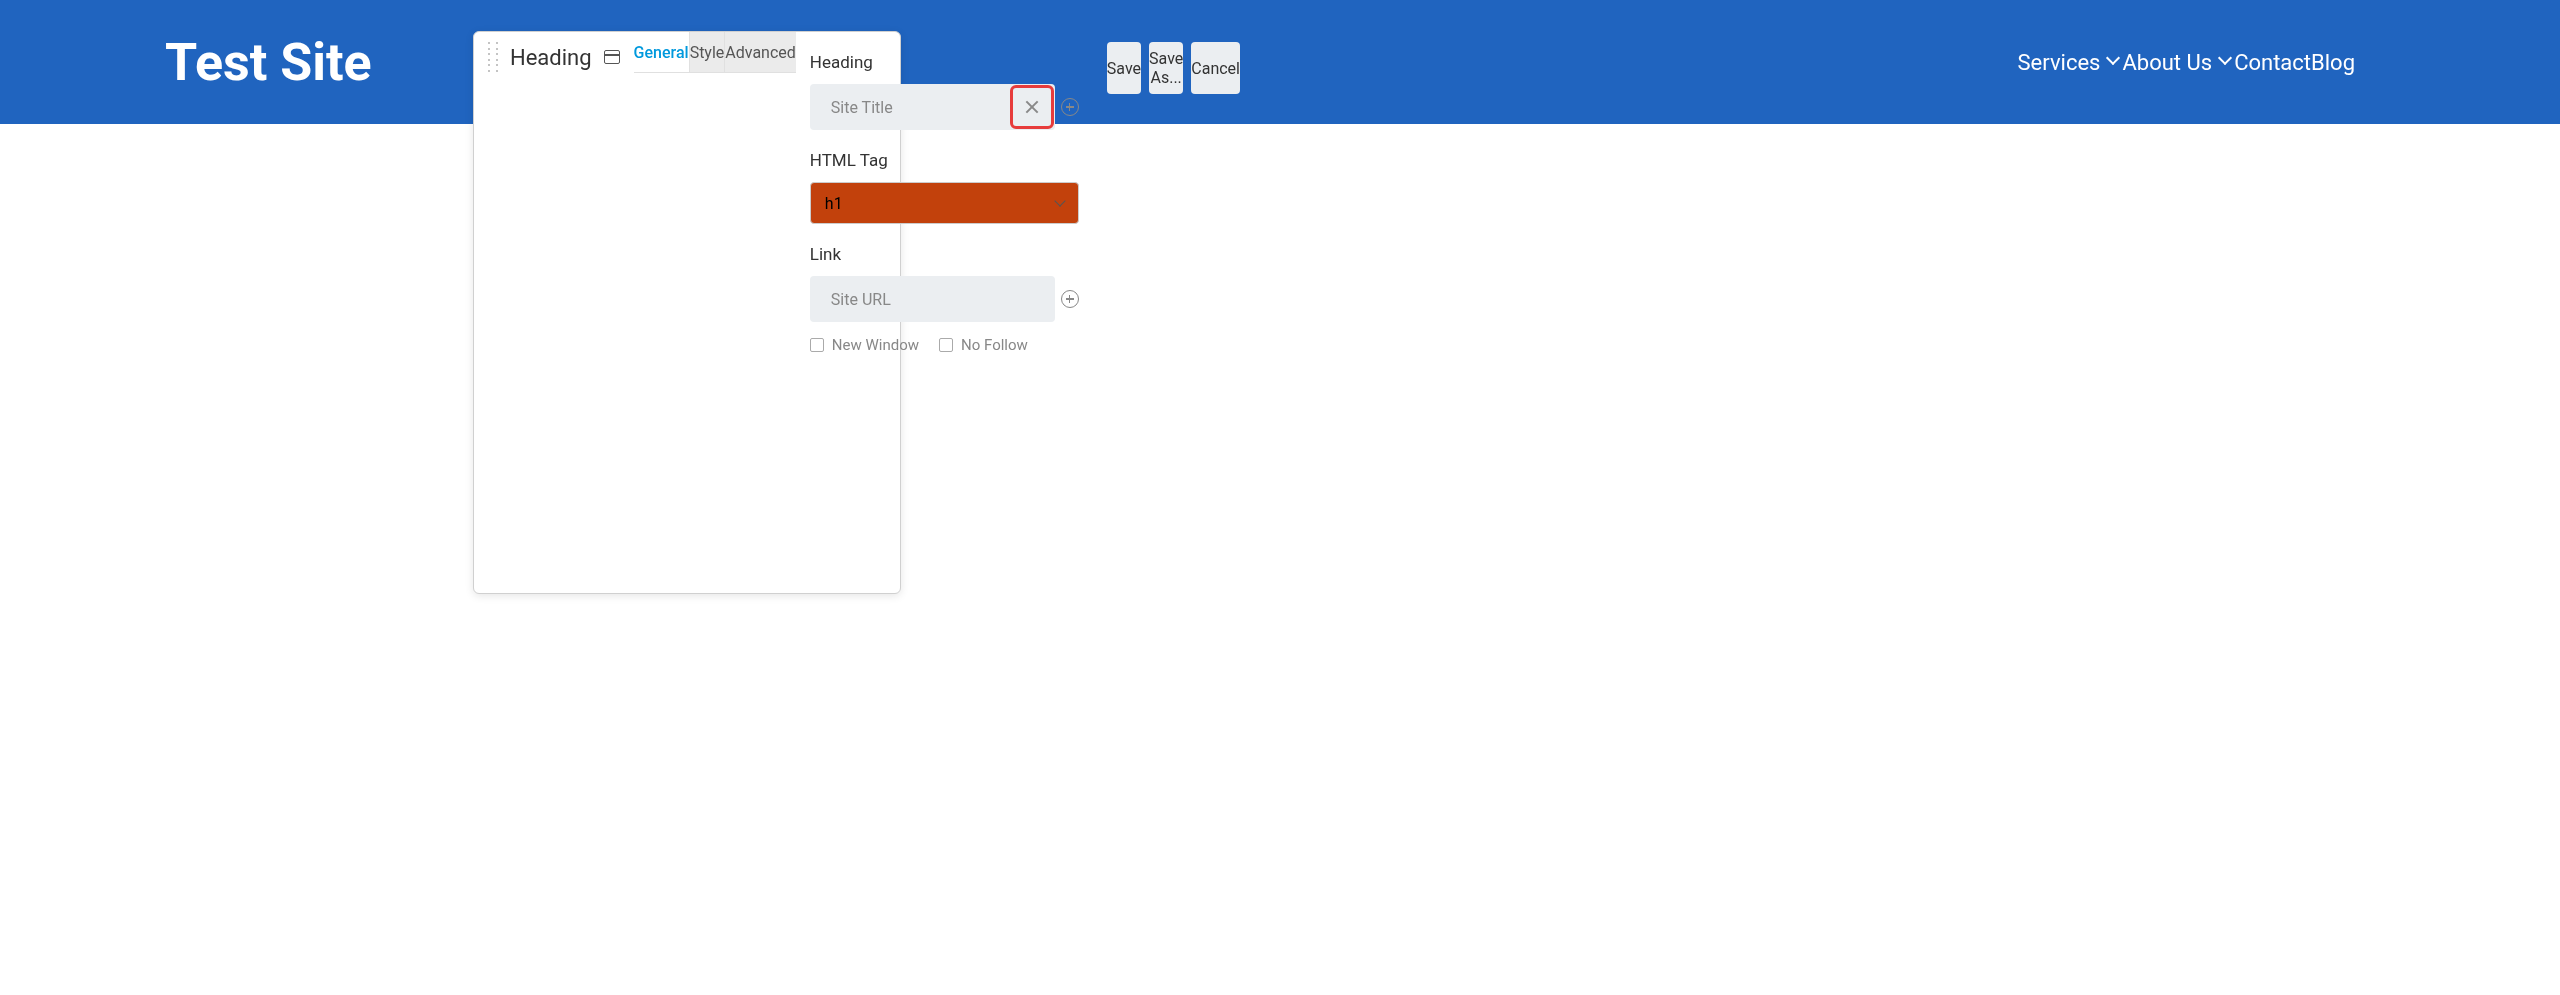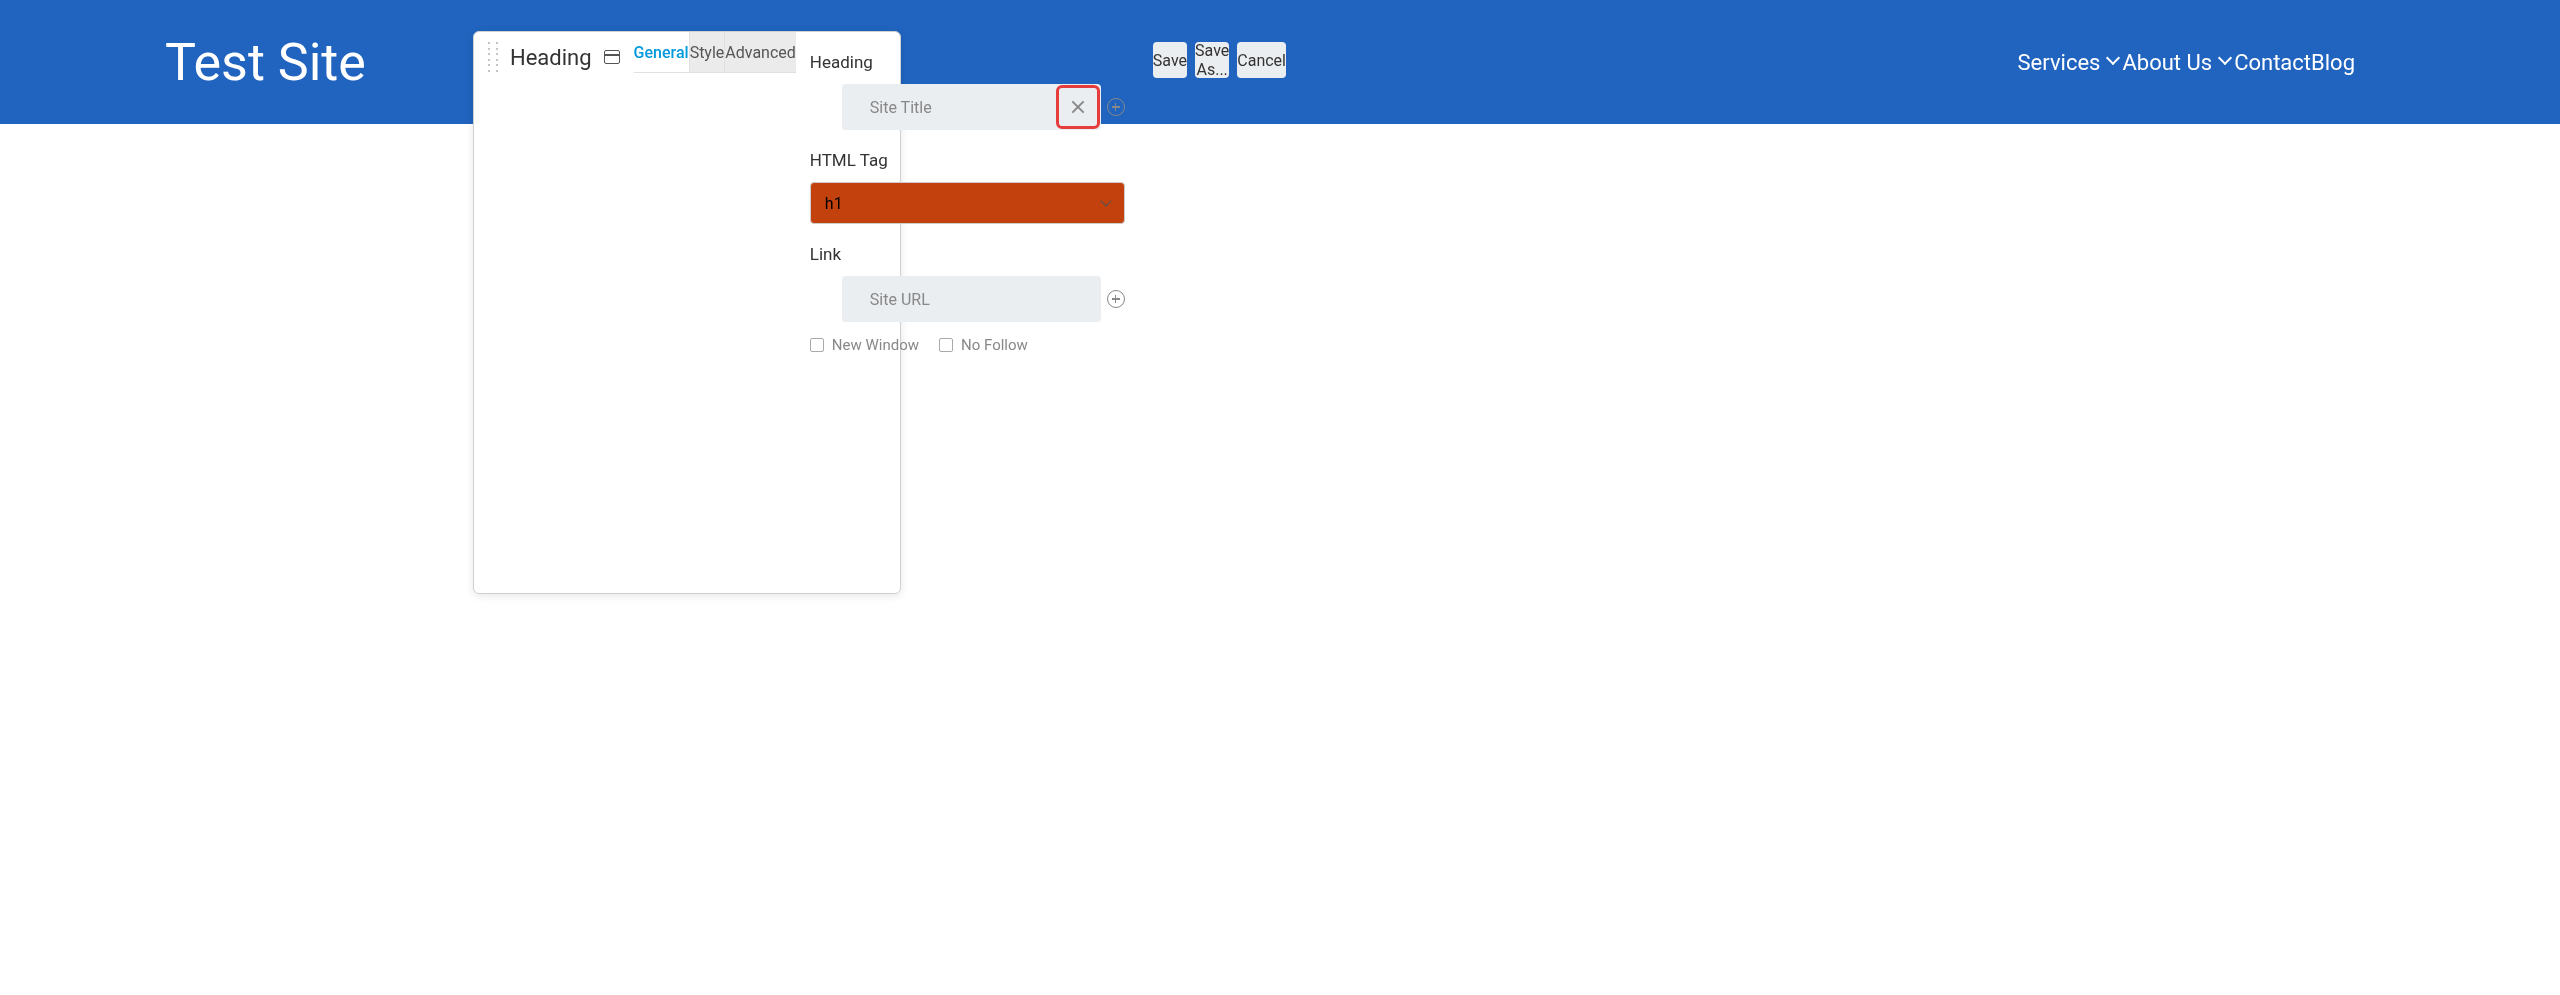--- a/index.html
+++ b/index.html
@@ -19,21 +19,21 @@
       height: 124px;
       width: 100%;
       position: relative;
       display: flex;
       align-items: center;
       padding: 0 165px;
     }
     .site-title {
       color: #ffffff;
       font-size: 52px;
-      font-weight: 400;
+      font-weight: 700;
       flex: 1;
     }
     .nav-menu {
       display: flex;
       align-items: center;
       margin-right: 40px;
     }
     .nav-item {
       color: #ffffff;
       font-size: 22px;
@@ -154,25 +154,24 @@
       display: flex;
       align-items: center;
       gap: 6px;
     }
     .text-input {
       flex: 1;
       height: 46px;
       background: #ebeef1;
       border: none;
       border-radius: 4px;
-      padding: 0 28px;
+      padding: 0 21px;
       font-size: 16px;
       color: #333;
       position: relative;
-      margin-left: 32px;
     }
     .text-input::placeholder {
       color: #888;
     }
     .input-wrap {
       flex: 1;
       position: relative;
     }
     .clear-btn {
       position: absolute;
@@ -280,21 +279,21 @@
       font-size: 15px;
       color: #888;
     }
     .panel-footer {
       padding: 10px 14px 14px 14px;
       display: flex;
       gap: 8px;
     }
     .footer-btn {
       flex: 1;
-      height: 36px;
+      height: 52px;
       background: #ebeef1;
       border: none;
       border-radius: 4px;
       font-size: 16px;
       color: #333;
       cursor: pointer;
       display: flex;
       align-items: center;
       justify-content: center;
     }

